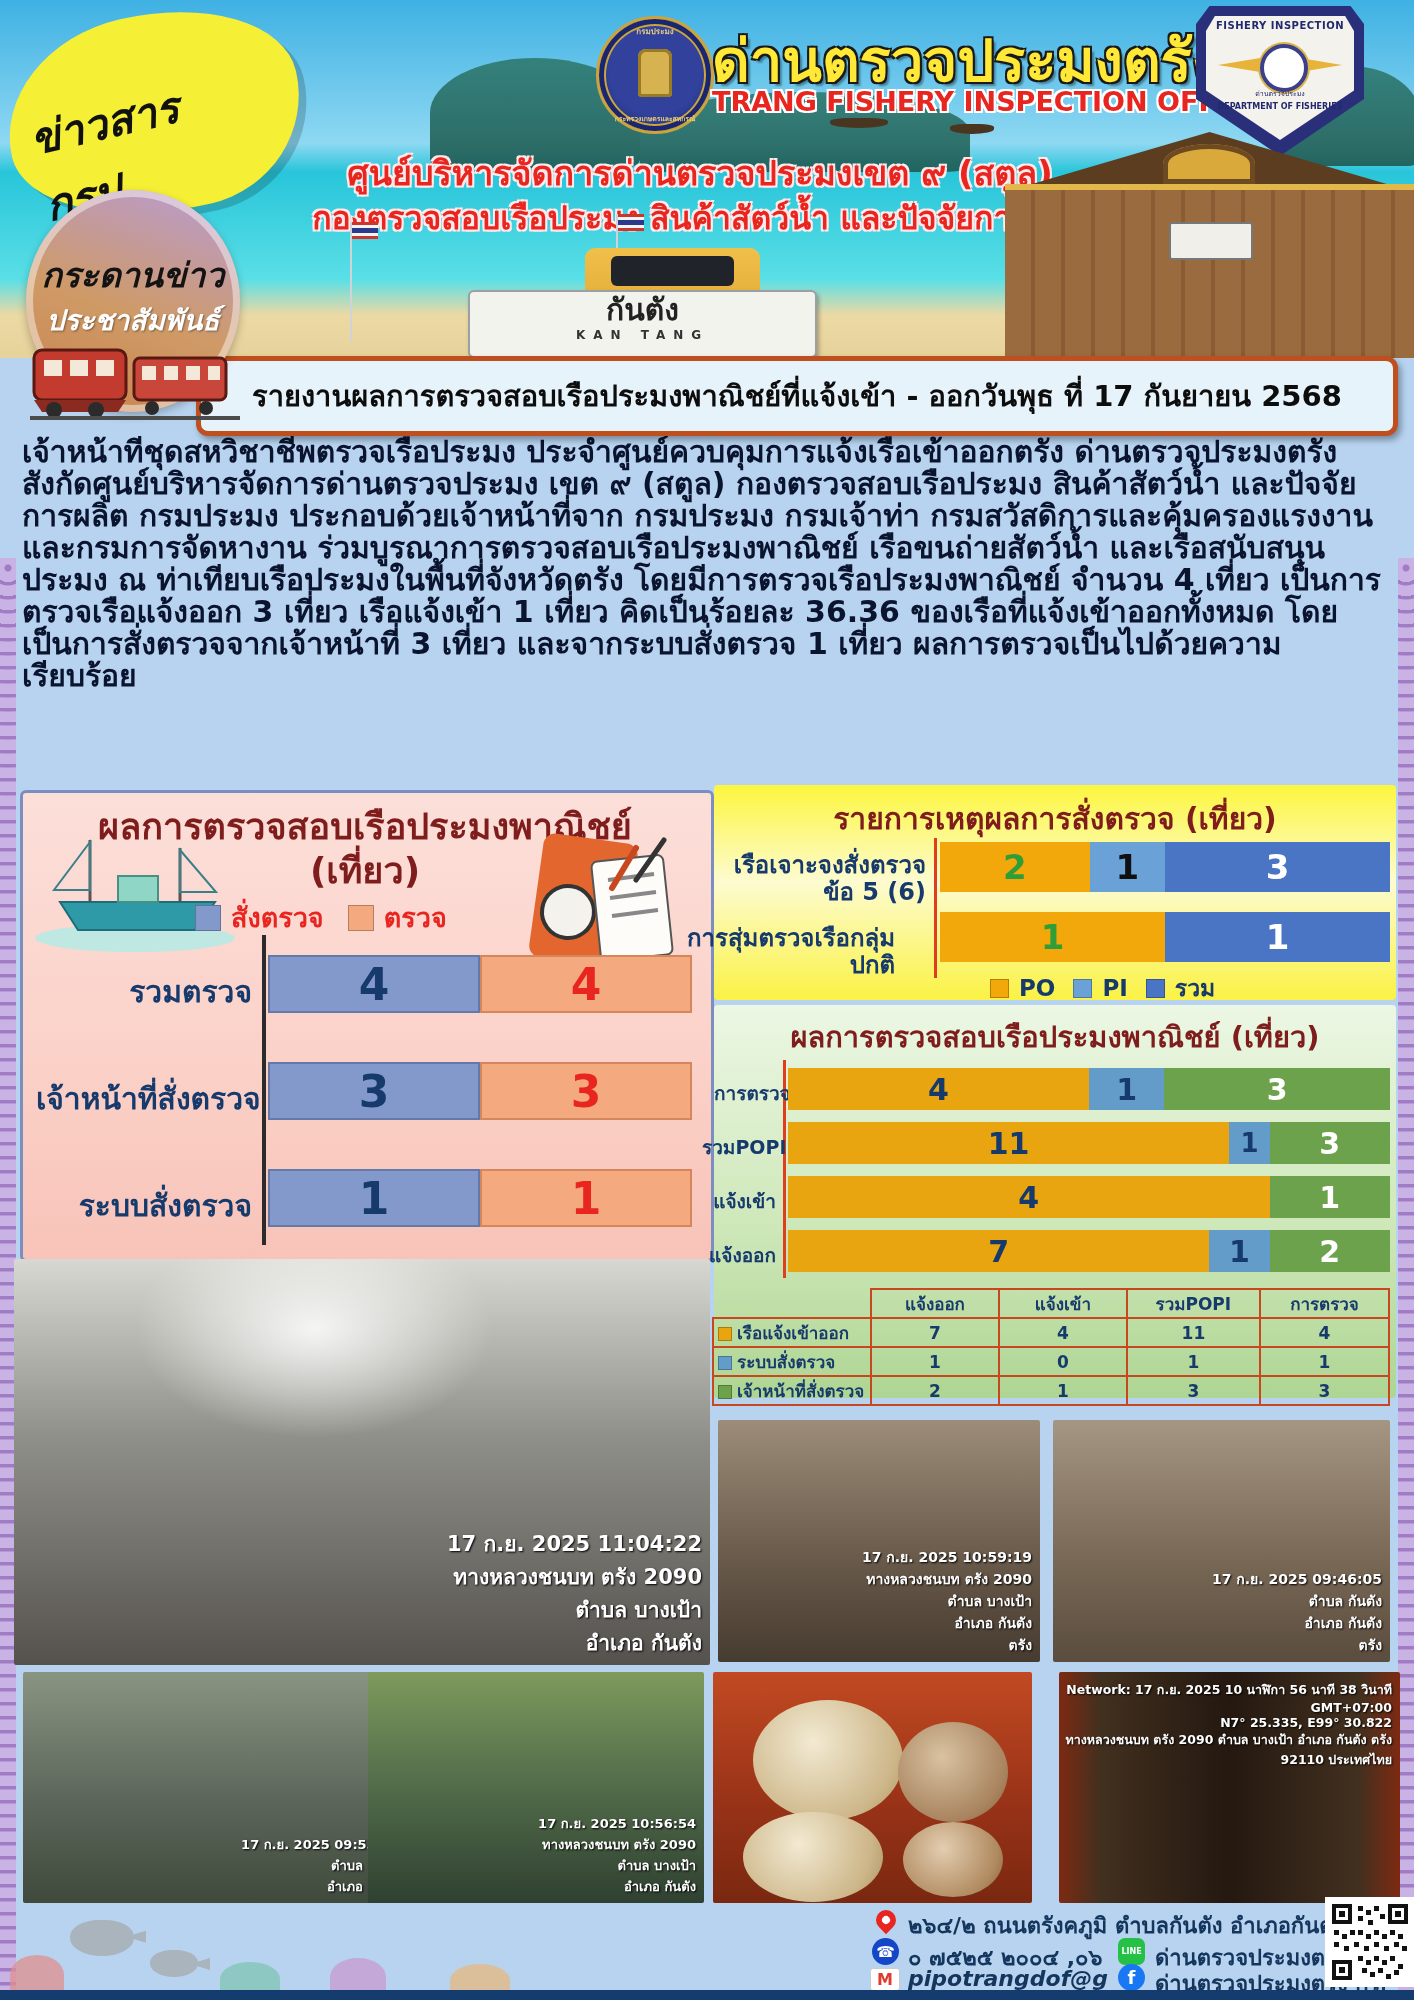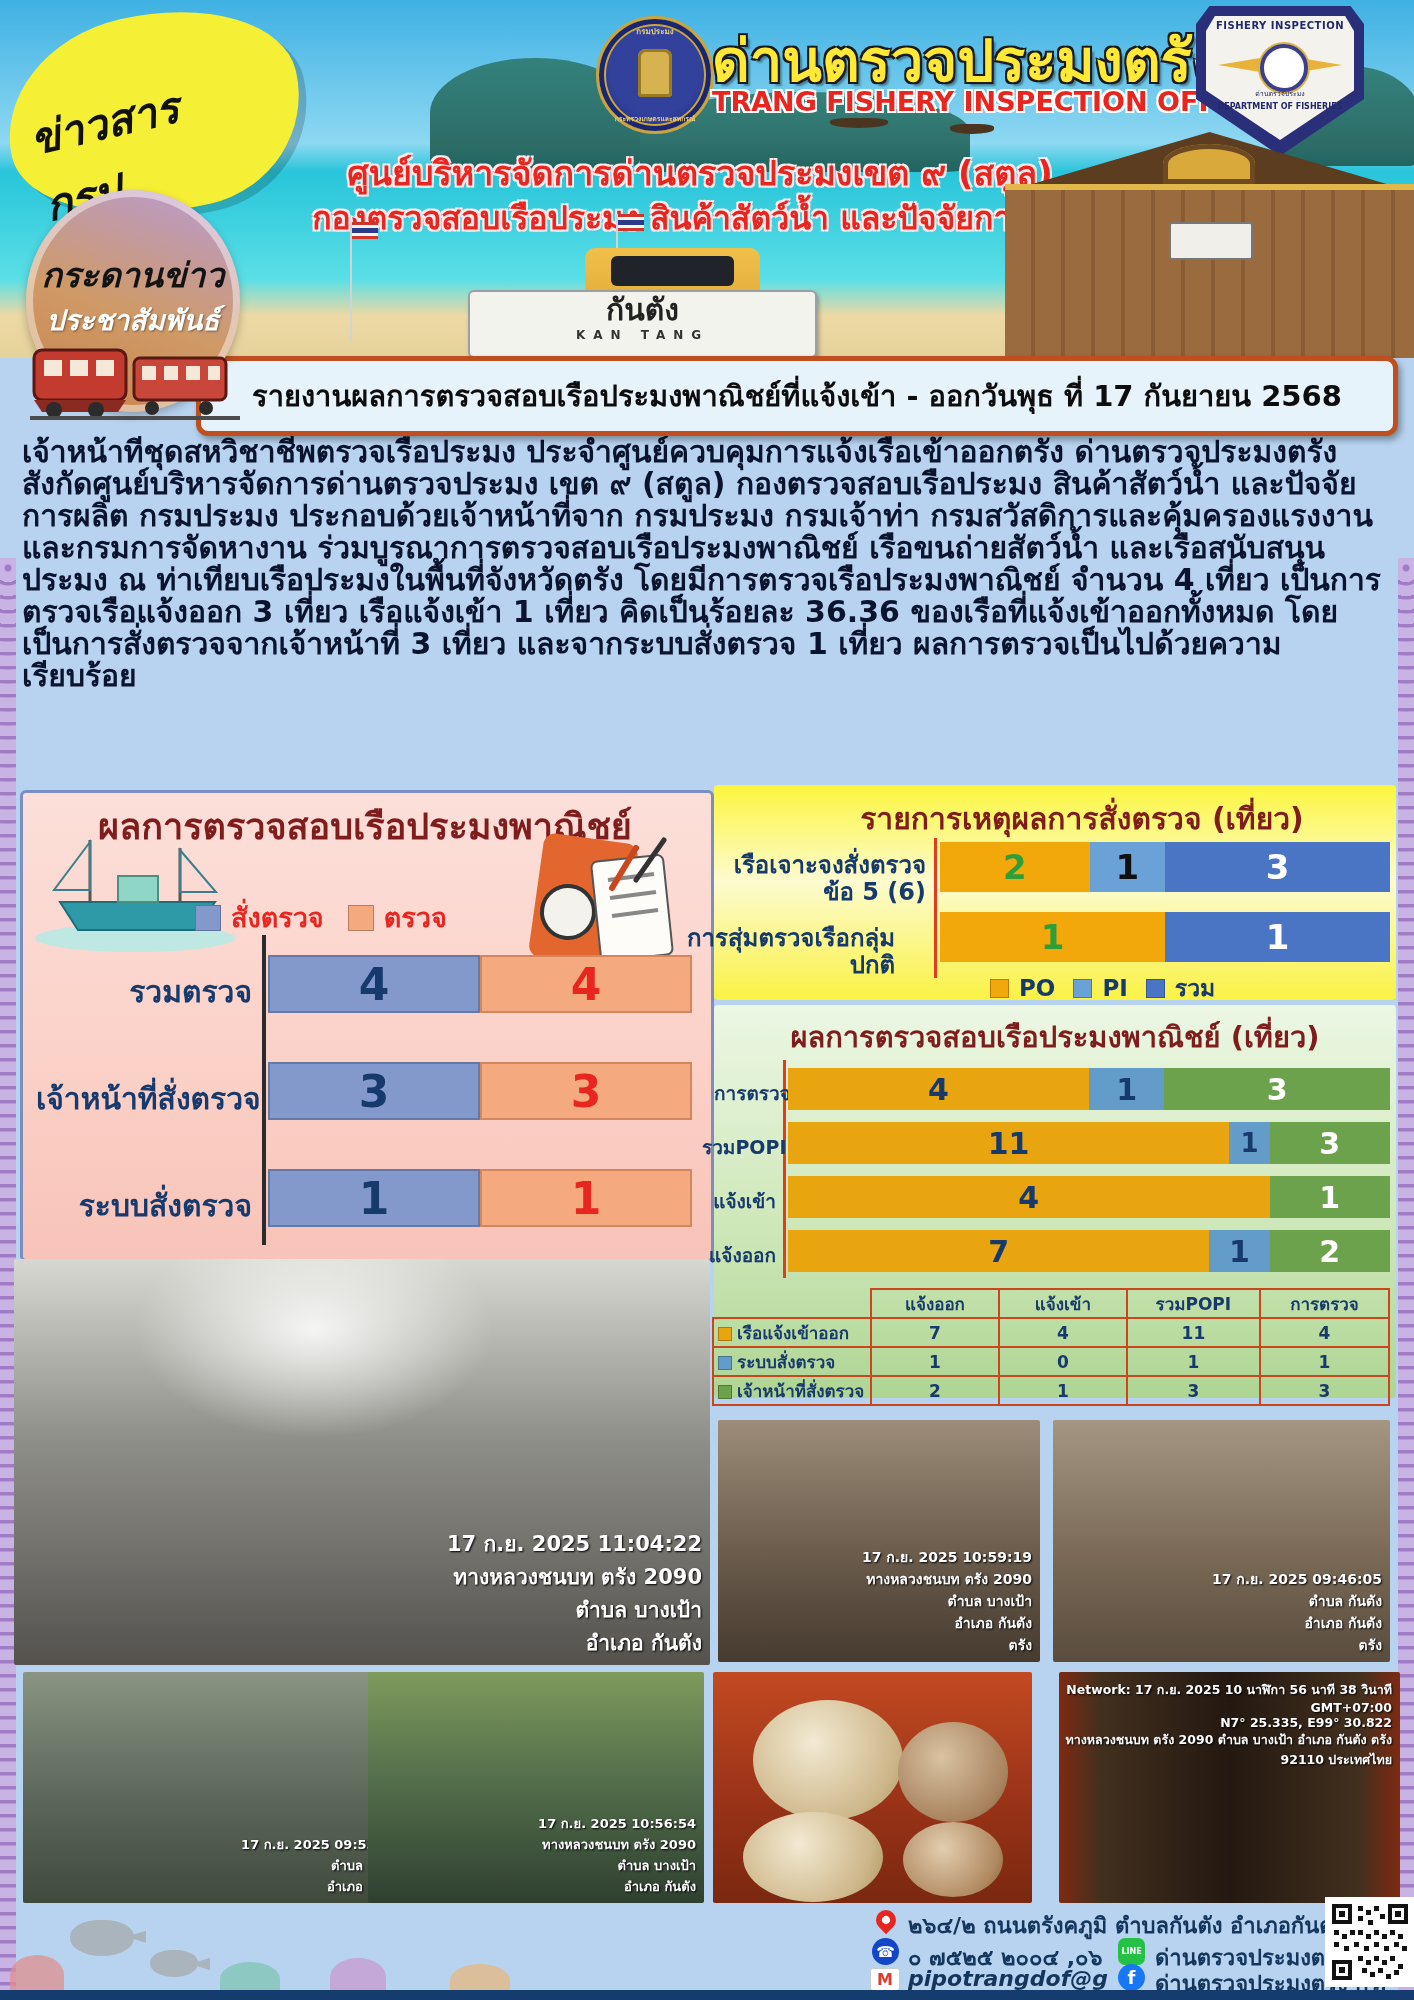--- a/index.html
+++ b/index.html
@@ -242,20 +242,21 @@
   </svg>
 
   <div class="banner">
     <h3>รายงานผลการตรวจสอบเรือประมงพาณิชย์ที่แจ้งเข้า - ออกวันพุธ ที่ 17 กันยายน 2568</h3>
   </div>
 
   <div class="article">เจ้าหน้าที่ชุดสหวิชาชีพตรวจเรือประมง ประจำศูนย์ควบคุมการแจ้งเรือเข้าออกตรัง ด่านตรวจประมงตรัง สังกัดศูนย์บริหารจัดการด่านตรวจประมง เขต ๙ (สตูล) กองตรวจสอบเรือประมง สินค้าสัตว์น้ำ และปัจจัยการผลิต กรมประมง ประกอบด้วยเจ้าหน้าที่จาก กรมประมง กรมเจ้าท่า กรมสวัสดิการและคุ้มครองแรงงาน และกรมการจัดหางาน ร่วมบูรณาการตรวจสอบเรือประมงพาณิชย์ เรือขนถ่ายสัตว์น้ำ และเรือสนับสนุนประมง ณ ท่าเทียบเรือประมงในพื้นที่จังหวัดตรัง โดยมีการตรวจเรือประมงพาณิชย์ จำนวน 4 เที่ยว เป็นการตรวจเรือแจ้งออก 3 เที่ยว เรือแจ้งเข้า 1 เที่ยว คิดเป็นร้อยละ 36.36 ของเรือที่แจ้งเข้าออกทั้งหมด โดยเป็นการสั่งตรวจจากเจ้าหน้าที่ 3 เที่ยว และจากระบบสั่งตรวจ 1 เที่ยว ผลการตรวจเป็นไปด้วยความเรียบร้อย</div>
 
   <div class="card-pink"></div>
   <div class="abs cardtitle ctr" style="left:60px;top:798px;width:610px;font-size:36px;z-index:3;">ผลการตรวจสอบเรือประมงพาณิชย์</div>
+  <div class="abs cardtitle ctr" style="left:60px;top:842px;width:610px;font-size:36px;z-index:3;">(เที่ยว)</div>
 
   <svg class="abs" style="left:30px;top:820px;z-index:3;" width="210" height="135" viewBox="0 0 210 135">
     <ellipse cx="105" cy="118" rx="100" ry="14" fill="#bfe8e2"></ellipse>
     <path d="M30 82 L185 82 L165 110 L48 110 Z" fill="#2e9aa8" stroke="#1d6e79" stroke-width="2"></path>
     <rect x="88" y="56" width="40" height="26" fill="#8fd6c6" stroke="#4a8f84" stroke-width="2"></rect>
     <line x1="60" y1="20" x2="60" y2="82" stroke="#555" stroke-width="3"></line>
     <line x1="150" y1="28" x2="150" y2="82" stroke="#555" stroke-width="3"></line>
     <path d="M60 22 L24 70 L60 70 Z" fill="none" stroke="#3a7f8a" stroke-width="2"></path>
     <path d="M150 30 L186 72 L150 72 Z" fill="none" stroke="#3a7f8a" stroke-width="2"></path>
   </svg>
@@ -291,21 +292,21 @@
     <div class="seg orange" style="width:50%;font-size:44px;">3</div>
   </div>
 
   <div class="rowlabel" style="left:36px;top:1182px;width:216px;font-size:30px;z-index:3;">ระบบสั่งตรวจ</div>
   <div class="bar" style="left:268px;top:1169px;width:424px;height:58px;z-index:3;">
     <div class="seg blue" style="width:50%;font-size:44px;">1</div>
     <div class="seg orange" style="width:50%;font-size:44px;">1</div>
   </div>
 
   <div class="card-yellow"></div>
-  <div class="abs cardtitle ctr" style="left:751px;top:795px;width:662px;font-size:30px;z-index:3;">รายการเหตุผลการสั่งตรวจ (เที่ยว)</div>
+  <div class="abs cardtitle ctr" style="left:724px;top:795px;width:662px;font-size:30px;z-index:3;">รายการเหตุผลการสั่งตรวจ (เที่ยว)</div>
 
   <div class="axis red" style="left:934px;top:838px;width:3px;height:140px;z-index:3;"></div>
 
   <div class="rowlabel" style="left:718px;top:852px;width:208px;font-size:24px;white-space:normal;line-height:27px;z-index:3;">เรือเจาะจงสั่งตรวจ ข้อ 5 (6)</div>
   <div class="bar" style="left:940px;top:842px;width:450px;height:50px;z-index:3;">
     <div class="seg po" style="width:33.3%;font-size:34px;">2</div>
     <div class="seg pi" style="width:16.7%;font-size:34px;">1</div>
     <div class="seg tot" style="width:50%;font-size:34px;">3</div>
   </div>
 

